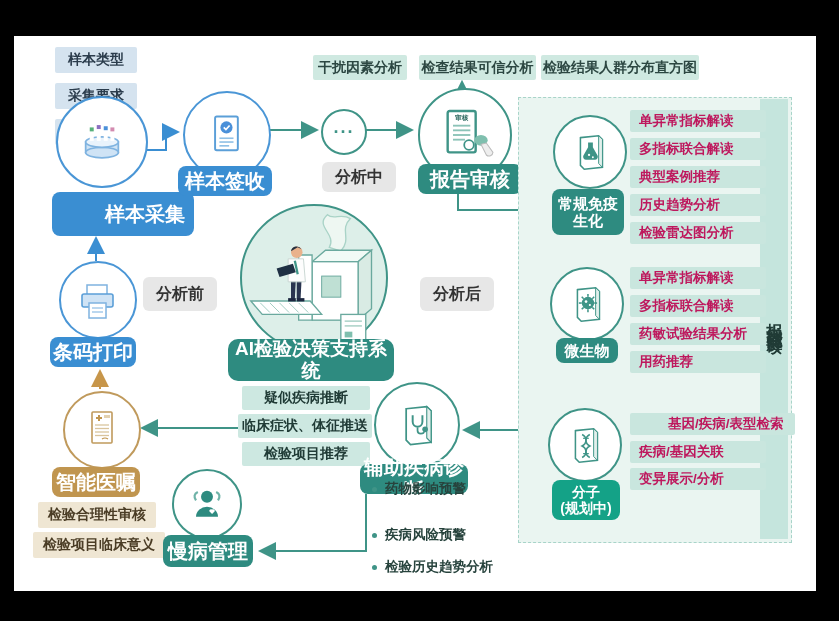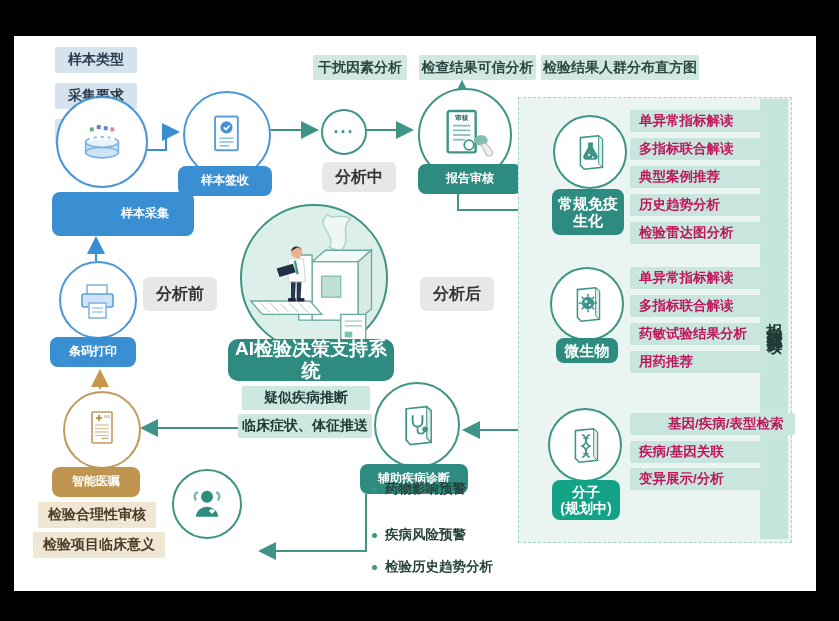--- a/index.html
+++ b/index.html
@@ -7,21 +7,21 @@
          font-family:"Liberation Sans","DejaVu Sans",sans-serif;}
   #canvas{position:absolute;left:14px;top:36px;width:802px;height:555px;background:#ffffff;}
   .abs{position:absolute;}
   
   .note{display:flex;align-items:center;justify-content:center;text-align:center;
         font-size:14px;font-weight:700;color:#2c4742;background:#cfe9e1;border-radius:2px;}
   .note.blue{background:#d5e3ef;color:#2b3c4c;}
   .note.tan{background:#efe6d3;color:#4a3c25;}
   
   .pill{display:flex;flex-direction:column;align-items:center;justify-content:center;text-align:center;
-        color:#fff;font-weight:700;font-size:12px;border-radius:8px;line-height:1.15;}
+        color:#fff;font-weight:700;font-size:20px;border-radius:8px;line-height:1.15;}
   .pill.blue{background:#3a8ed2;}
   .pill.teal{background:#2e8b80;}
   .pill.gold{background:#c0954f;}
   .pill.green{background:#14a287;}
   
   .circ{border-radius:50%;background:#fff;display:flex;align-items:center;justify-content:center;}
   .circ.blue{border:2.5px solid #4a96d6;}
   .circ.teal{border:2.5px solid #3f9487;}
   .circ.gold{border:2.5px solid #c09a5c;}
   .circ.fill{background:#ddefe9;}
@@ -233,26 +233,32 @@
 
  <div class="abs circ teal" style="left:172px;top:469px;width:66px;height:66px;">
    <svg width="44" height="44" viewBox="0 0 48 48">
      <path d="M12,20 q-4,-6 2,-9" fill="none" stroke="#6fb3a8" stroke-width="2.4"></path>
      <path d="M36,20 q4,-6 -2,-9" fill="none" stroke="#6fb3a8" stroke-width="2.4"></path>
      <circle cx="24" cy="16" r="6.5" fill="#2e8b80"></circle>
      <path d="M12,38 a12,11 0 0 1 24,0 z" fill="#2e8b80"></path>
      <path d="M29.5,30 a2,2 0 0 1 3,2 l-3,3 l-3,-3 a2,2 0 0 1 3,-2 z" fill="#fff"></path>
    </svg>
  </div>
+ <div class="abs pill teal" style="left:163px;top:535px;width:90px;height:32px;">
+      <span>慢病管理</span>
+    </div>
 
  <div class="abs stack" style="left:242px;top:386px;width:128px;height:24px;">
       <span>疑似疾病推断</span>
     </div>
  <div class="abs stack" style="left:238px;top:414px;width:134px;height:24px;">
       <span>临床症状、体征推送</span>
+    </div>
+ <div class="abs stack" style="left:242px;top:442px;width:128px;height:24px;">
+      <span>检验项目推荐</span>
     </div>
 
  <div class="abs circ teal" style="left:374px;top:382px;width:82px;height:82px;">
    <svg width="52" height="52" viewBox="0 0 48 48">
      <polygon points="14,9 33,7 37,11 37,40 18,42 14,38" fill="#fff" stroke="#3f9487" stroke-width="1.6"></polygon>
      <polygon points="33,7 37,11 37,40 33,36" fill="#e2f0ec" stroke="#3f9487" stroke-width="1"></polygon>
      <path d="M20,15 v6 a4.5,4.5 0 0 0 9,0 v-6" fill="none" stroke="#3f9487" stroke-width="1.8"></path>
      <path d="M24.5,26 v3 q0,3 3,3 t3,-2" fill="none" stroke="#3f9487" stroke-width="1.6"></path>
      <circle cx="31.5" cy="28" r="2.6" fill="#3f9487"></circle>
    </svg>

